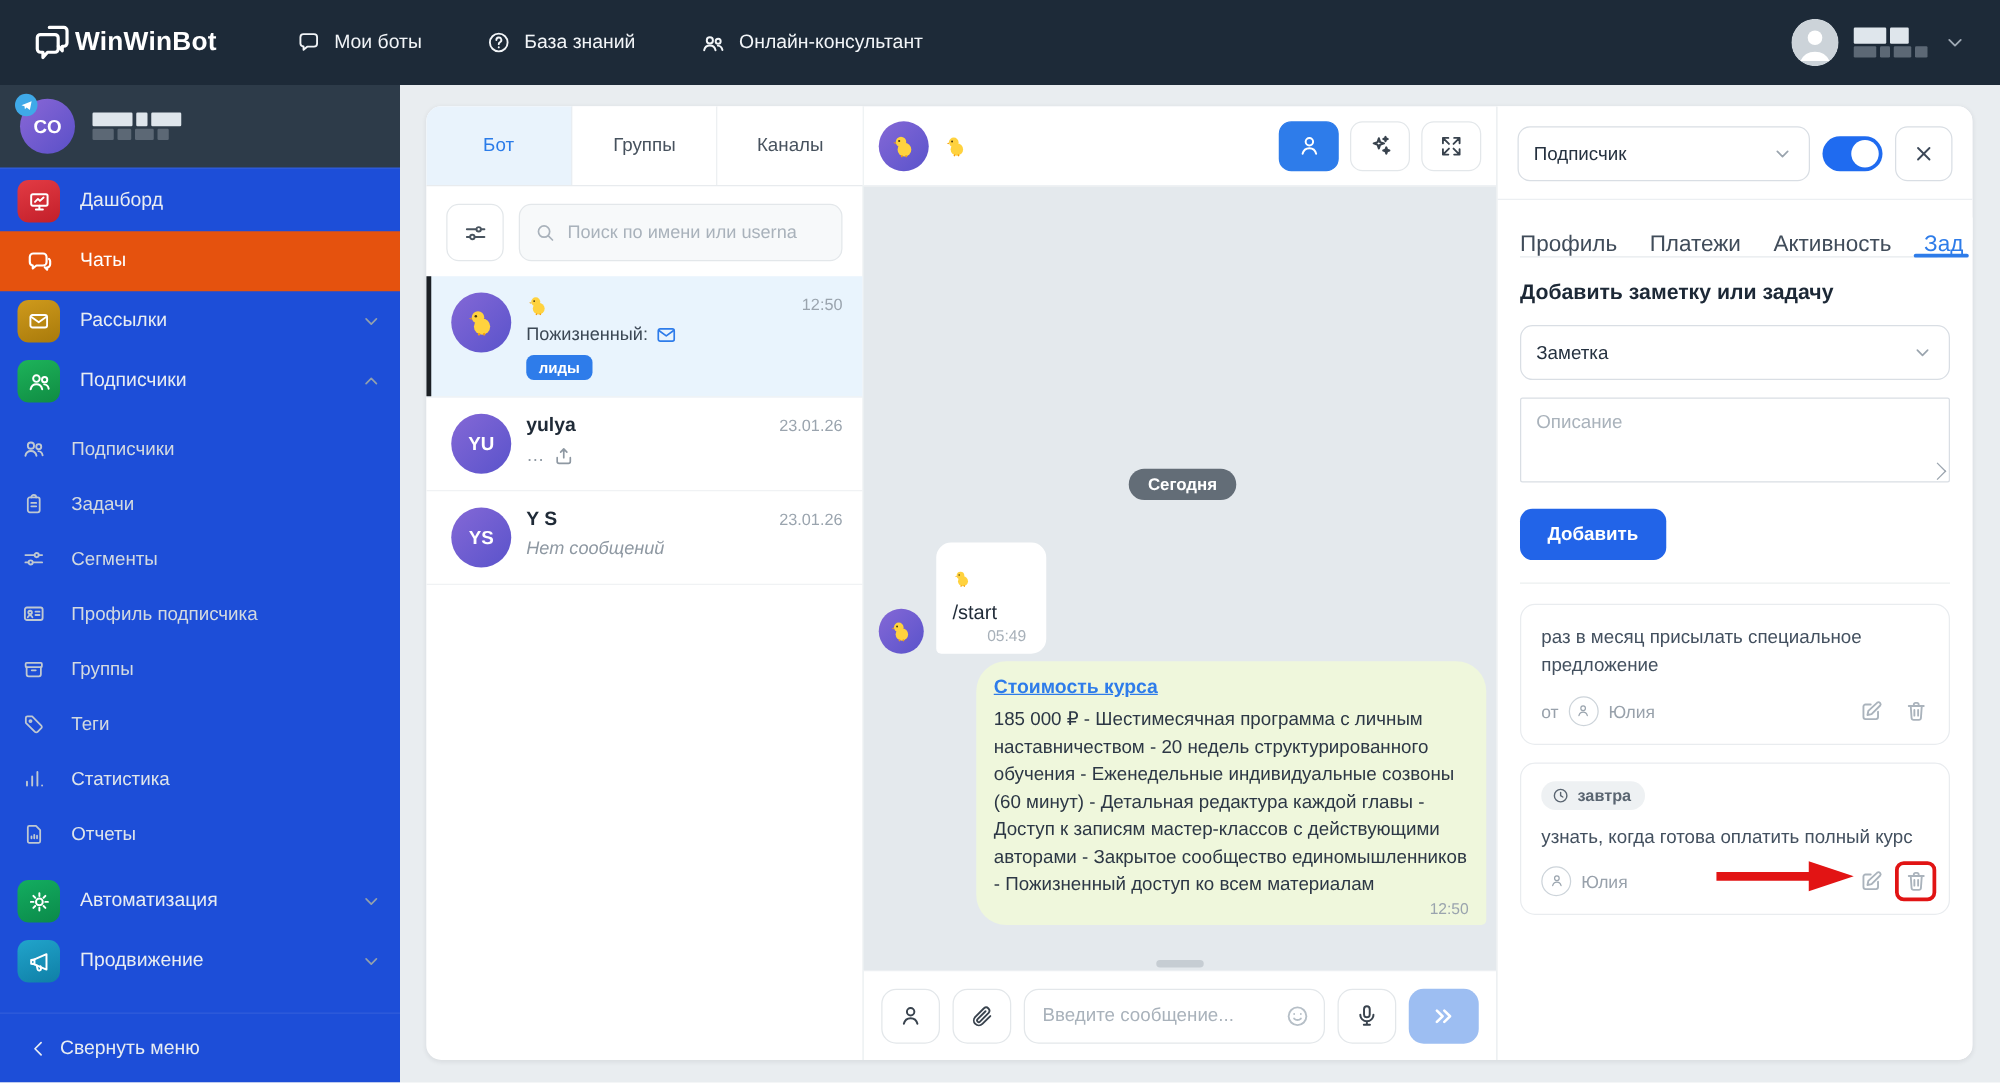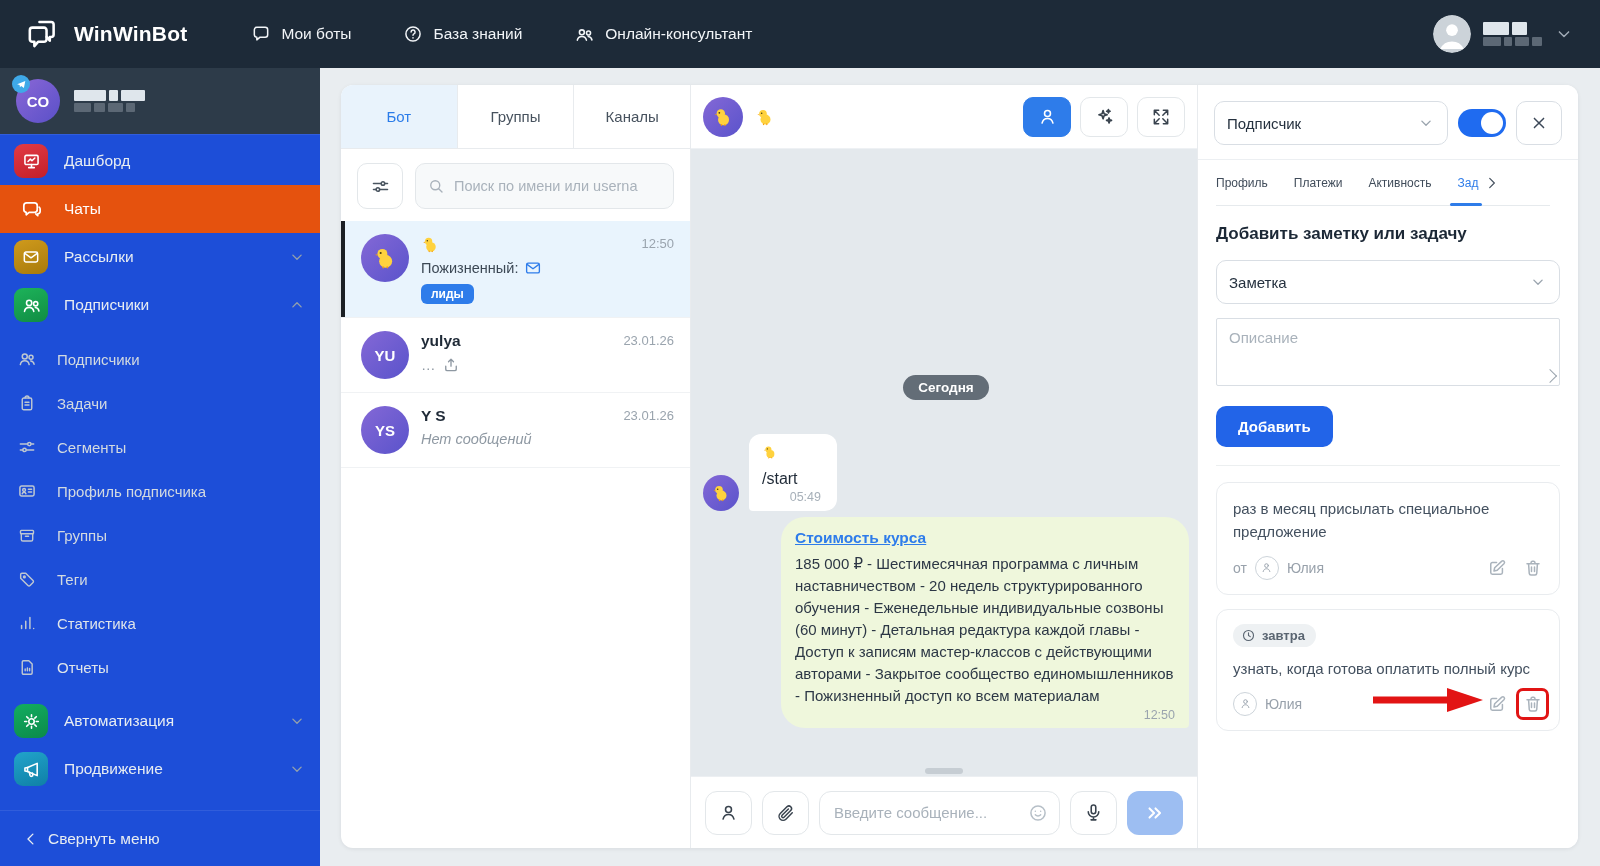--- a/index.html
+++ b/index.html
@@ -1,21 +1,21 @@
 <!DOCTYPE html>
 <html><head>
 <meta charset="utf-8">
 <style>
   *{box-sizing:border-box;margin:0;padding:0}
   html,body{width:1600px;height:866px;overflow:hidden}
   body{font-family:"Liberation Sans","DejaVu Sans",sans-serif;background:#e9edf0;color:#2c3745}
   .ic{fill:none;stroke:currentColor;stroke-width:1.8;stroke-linecap:round;stroke-linejoin:round;flex:none}
   
   .navbar{height:68px;background:#1d2a38;display:flex;align-items:center;padding:0 26px;color:#fff}
-  .brand{display:flex;align-items:center;gap:14px;margin-right:64px}
+  .brand{display:flex;align-items:center;margin-right:64px}
   .brand-name{font-size:21px;font-weight:700;letter-spacing:.2px}
   .nav-item{display:flex;align-items:center;gap:10px;font-size:15.5px;color:#f2f5f8;margin-right:52px;cursor:pointer}
   .nav-right{margin-left:auto;display:flex;align-items:center;gap:12px}
   .nav-avatar{width:38px;height:38px;border-radius:50%;overflow:hidden;flex:none}
   .px-row{display:flex;gap:3px;margin:2px 0}
   .px{background:#dfe6ec;border-radius:1px;height:13px}
   .px.dim{background:#5c6875;height:9px}
   .chev{color:#9fa9b4}
   
   .shell{display:flex;height:798px}
@@ -64,21 +64,21 @@
   .col-chat{flex:1;display:flex;flex-direction:column;background:#e4e9ed;min-width:0}
   .chat-head{height:64px;background:#fff;border-bottom:1px solid #eef1f4;display:flex;align-items:center;gap:12px;padding:0 12px}
   .h-avatar{width:40px;height:40px;border-radius:50%;background:linear-gradient(135deg,#8468d6,#5a53cb);display:flex;align-items:center;justify-content:center;flex:none}
   .head-actions{margin-left:auto;display:flex;gap:9px}
   .hbtn{width:48px;height:40px;border:1px solid #e3e7ea;border-radius:10px;background:#fff;display:flex;align-items:center;justify-content:center;color:#39434e;cursor:pointer}
   .hbtn.blue{background:#2e7cea;border-color:#2e7cea;color:#fff}
   .messages{flex:1;position:relative;overflow:hidden;padding:0 8px 0 12px}
   .date-pill{width:max-content;margin:226px auto 0;background:rgba(88,98,108,.92);color:#fff;font-size:13.5px;font-weight:700;padding:5px 15px;border-radius:15px}
   .msg-in{display:flex;align-items:flex-end;gap:10px;margin-top:34px}
   .m-avatar{width:36px;height:36px;border-radius:50%;background:linear-gradient(135deg,#8468d6,#5a53cb);display:flex;align-items:center;justify-content:center;flex:none}
-  .bubble-in{background:#fff;border-radius:12px;border-bottom-left-radius:4px;padding:10px 16px 7px 13px;min-width:88px}
+  .bubble-in{background:#fff;border-radius:12px;border-bottom-left-radius:4px;padding:21px 16px 7px 13px;min-width:88px}
   .bubble-in .cmd{font-size:16px;color:#1f2a37;margin-top:6px}
   .bubble-in .m-time{text-align:right;font-size:12.5px;color:#a7b0b9;margin-top:2px}
   .bubble-out{width:408px;margin:6px 0 0 auto;background:#eff7dc;border-radius:24px;border-bottom-right-radius:4px;padding:12px 14px 6px}
   .bubble-out a{color:#2e7cea;font-weight:700;font-size:15.5px}
   .bubble-out .m-text{font-size:15px;line-height:1.47;color:#2c3745;margin-top:6px}
   .bubble-out .m-time{text-align:right;font-size:12.5px;color:#9aa4ae;margin-top:1px}
   .scroll-pill{position:absolute;bottom:2px;left:50%;transform:translateX(-50%);width:38px;height:6px;border-radius:3px;background:#c6cdd3}
   .composer{height:72px;background:#fff;border-top:1px solid #eceff2;display:flex;align-items:center;gap:10px;padding:0 14px}
   .cbtn{width:47px;height:44px;border:1px solid #e3e7ea;border-radius:12px;background:#fff;display:flex;align-items:center;justify-content:center;color:#39434e;cursor:pointer;flex:none}
   .msg-box{position:relative;flex:1}
@@ -89,21 +89,21 @@
   
   .col-panel{width:381px;flex:none;border-left:1px solid #e8ebee;display:flex;flex-direction:column;background:#fff}
   .panel-head{display:flex;align-items:center;gap:10px;padding:16px 16px 14px;border-bottom:1px solid #eceff2}
   .p-select{flex:1;height:44px;border:1px solid #d9dee4;border-radius:10px;display:flex;align-items:center;padding:0 12px;font-size:15px;color:#25313f;cursor:pointer}
   .p-select .sel-chev{margin-left:auto;color:#9aa4ae}
   .toggle{width:48px;height:28px;border-radius:14px;background:#1f6bf0;position:relative;cursor:pointer;flex:none}
   .toggle .knob{position:absolute;right:3px;top:3px;width:22px;height:22px;border-radius:50%;background:#fff}
   .close-btn{width:46px;height:44px;border:1px solid #d9dee4;border-radius:10px;background:#fff;display:flex;align-items:center;justify-content:center;color:#3c4858;cursor:pointer;flex:none}
   .panel-tabs{display:flex;align-items:center;gap:26px;padding:0 6px 0 18px;height:46px;position:relative}
   .panel-tabs::after{content:"";position:absolute;left:18px;right:28px;bottom:0;height:1.5px;background:#e6eaed}
-  .ptab{font-size:12px;color:#404c5a;height:100%;display:flex;align-items:center;position:relative;cursor:pointer;white-space:nowrap}
+  .ptab{font-size:18px;color:#404c5a;height:100%;display:flex;align-items:flex-end;position:relative;cursor:pointer;white-space:nowrap}
   .ptab.active{color:#2e7ce9}
   .ptab.active::after{content:"";position:absolute;left:-8px;right:-4px;bottom:0;height:3px;border-radius:3px;background:#2e7ce9;z-index:2}
   .ptab-more{margin-left:-22px;color:#4a5563;cursor:pointer;z-index:2;background:#fff;padding-left:1px}
   .panel-body{padding:14px 18px;overflow:hidden}
   .panel-body h3{font-size:17px;color:#1c2836;margin:4px 0 16px}
   .ta-wrap{position:relative;margin-top:14px}
   .ta-wrap textarea{width:100%;height:68px;border:1px solid #d9dee4;border-radius:2px;padding:10px 12px;font-size:15px;resize:none;outline:none;font-family:inherit;color:#333}
   .ta-wrap textarea::placeholder{color:#a9b2bb}
   .resize-h{position:absolute;right:5px;bottom:9px;width:10px;height:10px;border-right:1.5px solid #9aa4ae;border-bottom:0;transform:rotate(45deg);border-top:1.5px solid #9aa4ae}
   .add-btn{margin-top:16px;background:#2264e8;color:#fff;border:none;border-radius:10px;padding:12px 22px;font-size:15px;font-weight:700;cursor:pointer;font-family:inherit}

